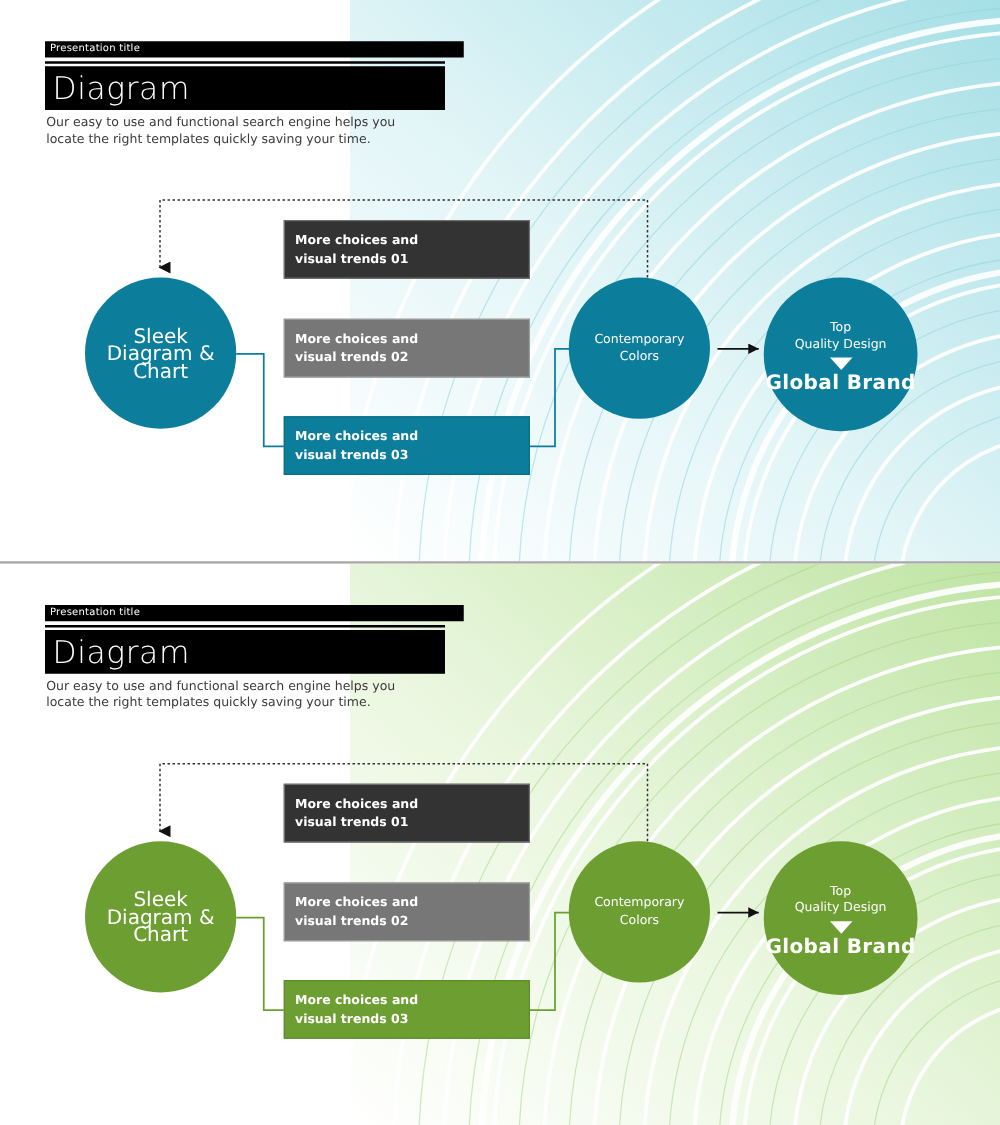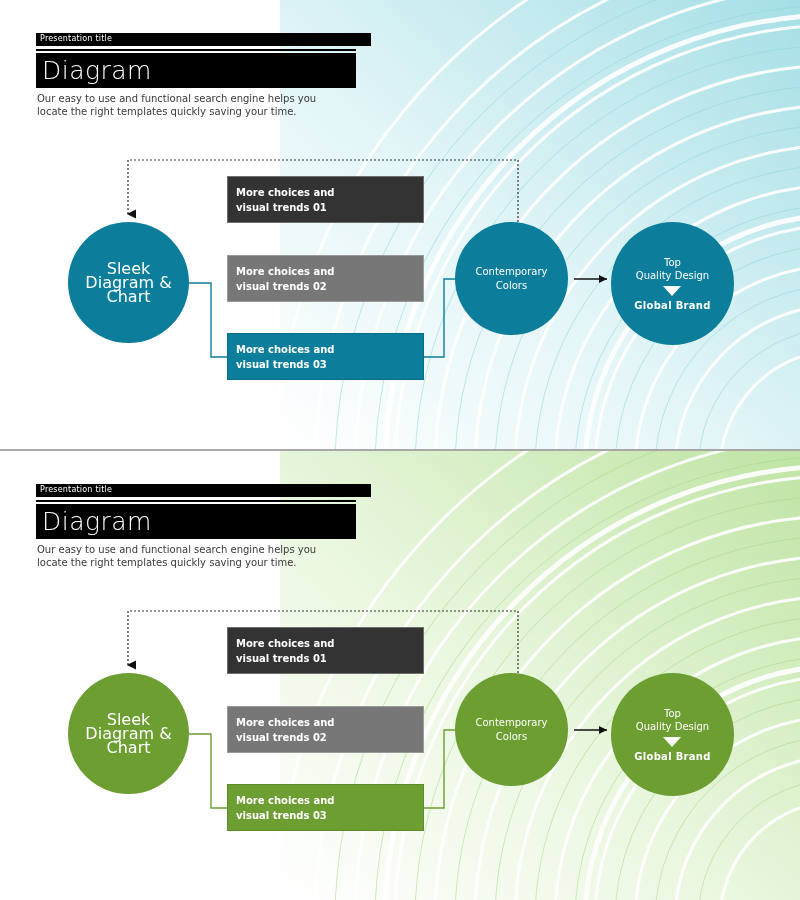--- a/index.html
+++ b/index.html
@@ -72,21 +72,21 @@
   .c-brand{left:611px;top:222px;width:123px;height:123px;}
 
   .brand-inner{display:flex;flex-direction:column;align-items:center;line-height:13px;}
   .brand-top{font-size:10px;}
   .brand-tri{
     width:0;height:0;margin:4px 0 3px 0;
     border-left:9px solid transparent;
     border-right:9px solid transparent;
     border-top:10px solid #ffffff;
   }
-  .brand-bot{font-size:10px;font-weight:bold;letter-spacing:.3px;}
+  .brand-bot{font-size:16px;font-weight:bold;letter-spacing:.3px;}
 
   .box{
     position:absolute;left:227px;width:197px;height:47px;
     color:#ffffff;font-size:10px;font-weight:bold;line-height:15px;
     display:flex;align-items:center;
     box-sizing:border-box;padding-left:8px;
   }
   .box1{top:176px;background:#333333;border:1px solid #6e6e6e;}
   .box2{top:255px;background:#777777;border:1px solid #9a9a9a;}
   .box3{top:333px;}

